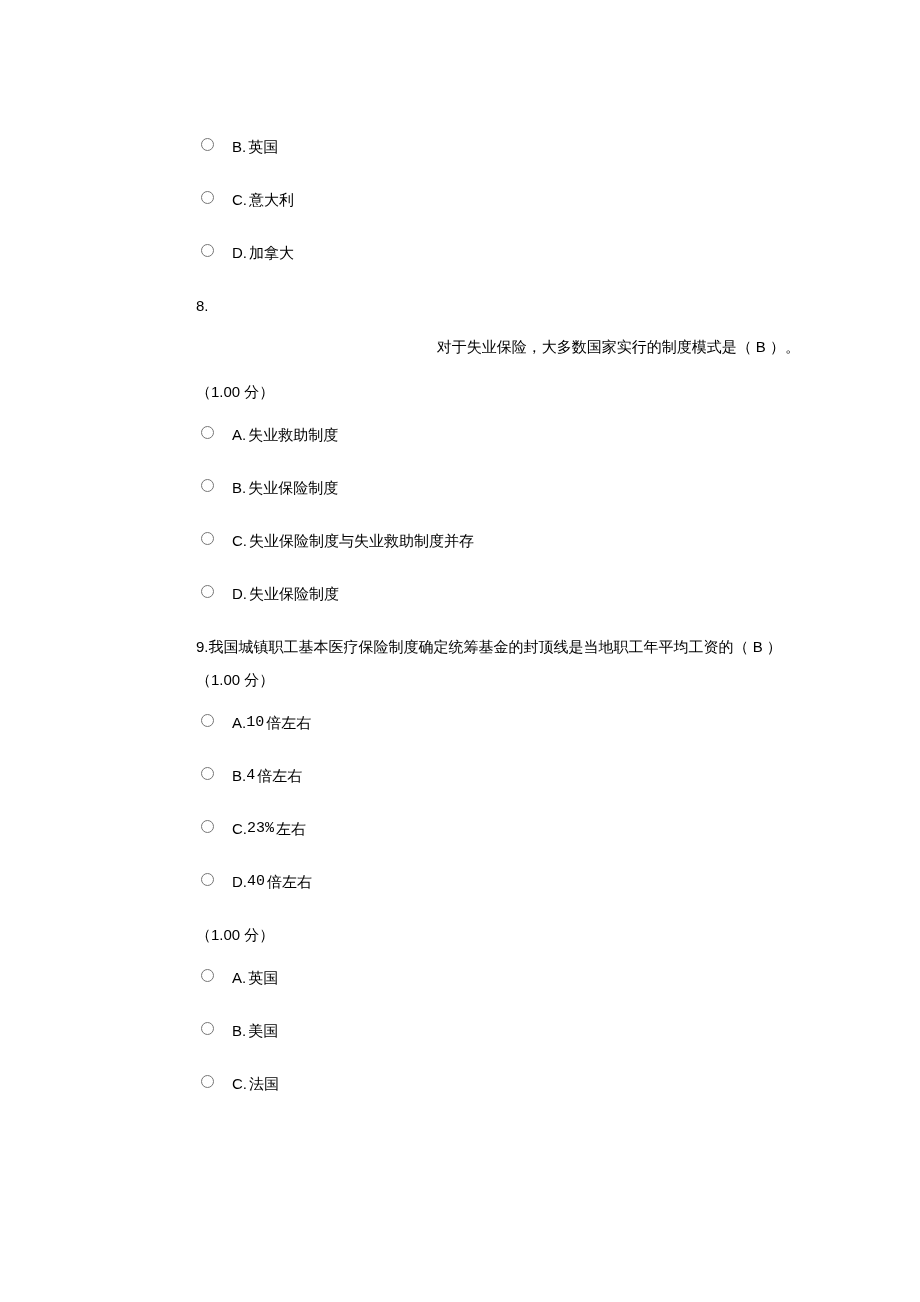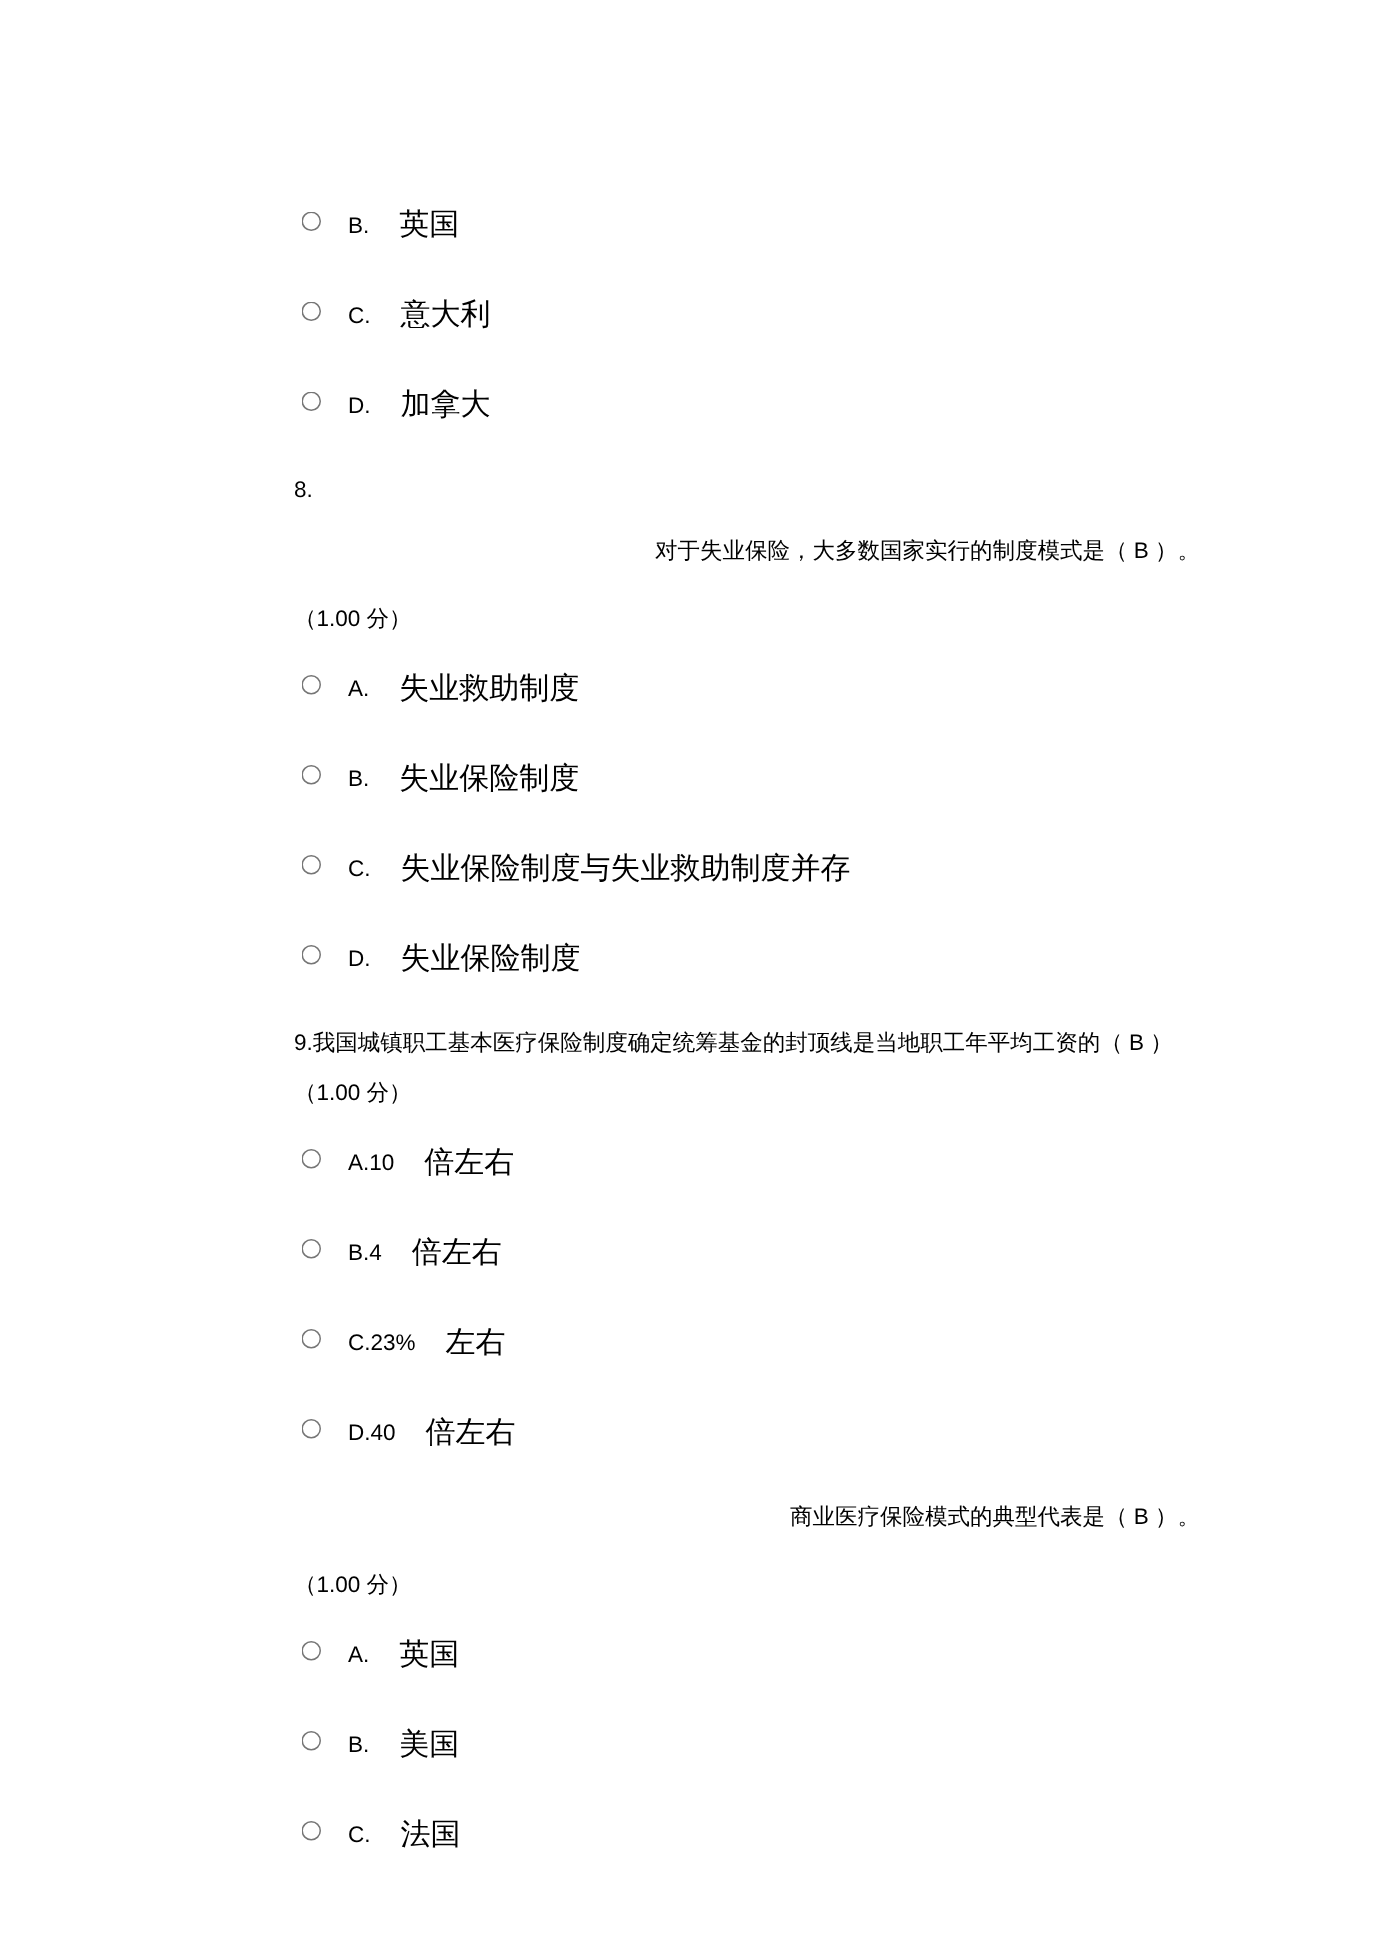--- a/index.html
+++ b/index.html
@@ -31,22 +31,22 @@
     height: 13px;
     margin-right: 18px;
     position: relative;
     top: -4px;
   }
   .opt-letter {
     font-family: Arial, sans-serif;
     font-size: 15px;
   }
   .opt-text {
-    margin-left: 20px;
-    font-size: 20px;
+    margin-left: 2px;
+    font-size: 15px;
     text-align: right;
   }
   .qnum {
     font-family: Arial, sans-serif;
     font-size: 15px;
     margin: 28px 0 20px 0;
   }
   .qtext {
     font-size: 15px;
     margin: 20px 0 24px 0;
@@ -60,21 +60,21 @@
     margin: 28px 0 12px 0;
     font-size: 15px;
   }
   .q-inline .num {
     font-family: Arial, sans-serif;
   }
   .score-inline {
     font-size: 15px;
     margin: 4px 0 22px 0;
   }
-  .arial { font-family: Liberation Sans, sans-serif; }
+  .arial { font-family: Liberation Mono, monospace; }
 </style>
 </head>
 <body>
 
 <div class="page">
   <div class="content">
 
     <div class="option-row">
       <input type="radio" class="radio" style="">
       <span class="opt-letter">B. </span>
@@ -139,21 +139,20 @@
       <span class="arial">23%</span>
         <span class="opt-text">左右</span>
     </div>
     <div class="option-row">
       <input type="radio" class="radio" style="">
       <span class="opt-letter">D. </span>
       <span class="arial">40 </span>
         <span class="opt-text">倍左右</span>
     </div>
 
-    <div class="qtext">商业医疗保险模式的典型代表是（ B    ）。</div>
     <div class="score">（1.00 分）</div>
 
     <div class="option-row">
       <input type="radio" class="radio" style="">
       <span class="opt-letter">A. </span>
       <span class="opt-text">英国</span>
     </div>
     <div class="option-row">
       <input type="radio" class="radio" style="">
       <span class="opt-letter">B. </span>

